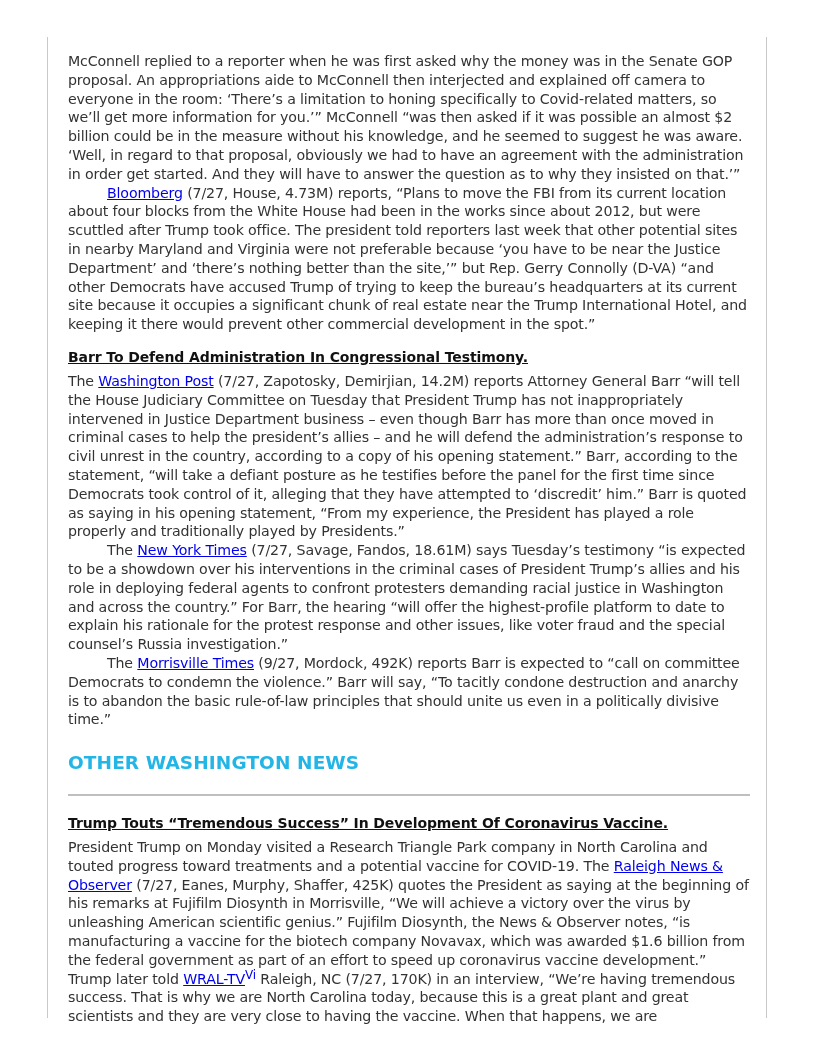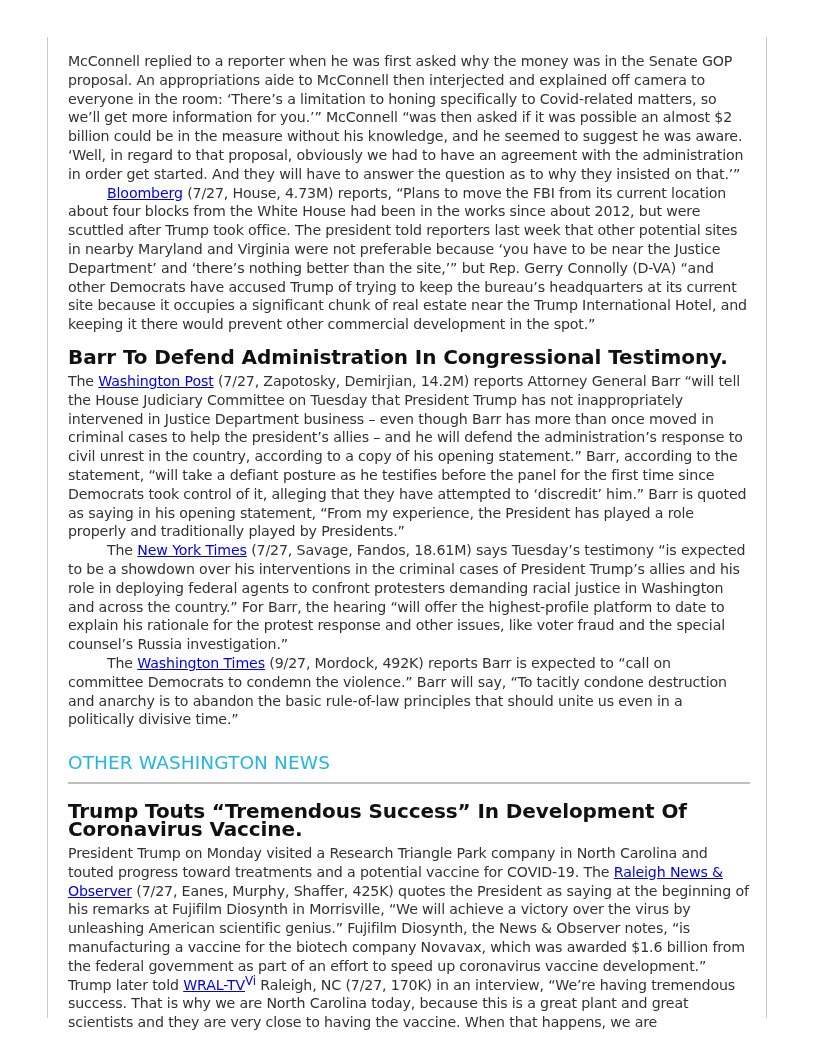--- a/index.html
+++ b/index.html
@@ -39,33 +39,34 @@
   }
   p.indent {
     text-indent: 39px;
   }
   a {
     color: #0000ee;
   }
   .story-heading {
     font-weight: bold;
     color: #111111;
-    font-size: 20px;
+    font-size: 14px;
     margin: 14px 0 6px 0;
     line-height: 18px;
     letter-spacing: -0.1px;
+    text-decoration: underline;
   }
   .section-heading {
     color: #22b5e6;
-    font-weight: normal;
+    font-weight: bold;
     font-size: 18.5px;
     letter-spacing: 0.1px;
     line-height: 22px;
     margin: 23px 0 0 0;
-    padding-bottom: 8px;
+    padding-bottom: 20px;
     border-bottom: 2px solid #bfbfbf;
   }
   .section-heading + .story-heading {
     margin-top: 18px;
   }
   sup.vi {
     color: #0000ee;
     font-size: 12px;
     vertical-align: 5px;
     line-height: 0;
@@ -82,21 +83,21 @@
   <p><span>McConnell replied to a reporter when he was first asked why the money was in the Senate GOP proposal. An appropriations aide to McConnell then interjected and explained off camera to everyone in the room: ‘There’s a limitation to honing specifically to Covid-related matters, so we’ll get more information for you.’” McConnell “was then asked if it was possible an almost $2 billion could be in the measure without his knowledge, and he seemed to suggest he was aware. ‘Well, in regard to that proposal, obviously we had to have an agreement with the administration in order get started. And they will have to answer the question as to why they insisted on that.’”</span></p>
 
   <p class="indent"><a href="#">Bloomberg</a><span> (7/27, House, 4.73M) reports, “Plans to move the FBI from its current location about four blocks from the White House had been in the works since about 2012, but were scuttled after Trump took office. The president told reporters last week that other potential sites in nearby Maryland and Virginia were not preferable because ‘you have to be near the Justice Department’ and ‘there’s nothing better than the site,’” but Rep. Gerry Connolly (D-VA) “and other Democrats have accused Trump of trying to keep the bureau’s headquarters at its current site because it occupies a significant chunk of real estate near the Trump International Hotel, and keeping it there would prevent other commercial development in the spot.”</span></p>
 
   <div class="story-heading">Barr To Defend Administration In Congressional Testimony.</div>
 
   <p><span>The </span><a href="#">Washington Post</a><span> (7/27, Zapotosky, Demirjian, 14.2M) reports Attorney General Barr “will tell the House Judiciary Committee on Tuesday that President Trump has not inappropriately intervened in Justice Department business – even though Barr has more than once moved in criminal cases to help the president’s allies – and he will defend the administration’s response to civil unrest in the country, according to a copy of his opening statement.” Barr, according to the statement, “will take a defiant posture as he testifies before the panel for the first time since Democrats took control of it, alleging that they have attempted to ‘discredit’ him.” Barr is quoted as saying in his opening statement, “From my experience, the President has played a role properly and traditionally played by Presidents.”</span></p>
 
   <p class="indent"><span>The </span><a href="#">New York Times</a><span> (7/27, Savage, Fandos, 18.61M) says Tuesday’s testimony “is expected to be a showdown over his interventions in the criminal cases of President Trump’s allies and his role in deploying federal agents to confront protesters demanding racial justice in Washington and across the country.” For Barr, the hearing “will offer the highest-profile platform to date to explain his rationale for the protest response and other issues, like voter fraud and the special counsel’s Russia investigation.”</span></p>
 
-  <p class="indent"><span>The </span><a href="#">Washington Times</a><span> (9/27, Mordock, 492K) reports Barr is expected to “call on committee Democrats to condemn the violence.” Barr will say, “To tacitly condone destruction and anarchy is to abandon the basic rule-of-law principles that should unite us even in a politically divisive time.”</span></p>
+  <p class="indent"><span>The </span><a href="#">Morrisville Times</a><span> (9/27, Mordock, 492K) reports Barr is expected to “call on committee Democrats to condemn the violence.” Barr will say, “To tacitly condone destruction and anarchy is to abandon the basic rule-of-law principles that should unite us even in a politically divisive time.”</span></p>
 
   <div class="section-heading">OTHER WASHINGTON NEWS</div>
 
   <div class="story-heading">Trump Touts “Tremendous Success” In Development Of Coronavirus Vaccine.</div>
 
   <p><span>President Trump on Monday visited a Research Triangle Park company in North Carolina and touted progress toward treatments and a potential vaccine for COVID-19. The </span><a href="#">Raleigh News &amp; Observer</a><span> (7/27, Eanes, Murphy, Shaffer, 425K) quotes the President as saying at the beginning of his remarks at Fujifilm Diosynth in Morrisville, “We will achieve a victory over the virus by unleashing American scientific genius.” Fujifilm Diosynth, the News &amp; Observer notes, “is manufacturing a vaccine for the biotech company Novavax, which was awarded $1.6 billion from the federal government as part of an effort to speed up coronavirus vaccine development.” Trump later told </span><a href="#">WRAL-TV</a><sup class="vi">Vi</sup><span> Raleigh, NC (7/27, 170K) in an interview, “We’re having tremendous success. That is why we are North Carolina today, because this is a great plant and great scientists and they are very close to having the vaccine. When that happens, we are</span></p>
 
 </div>
 
 </body></html>

